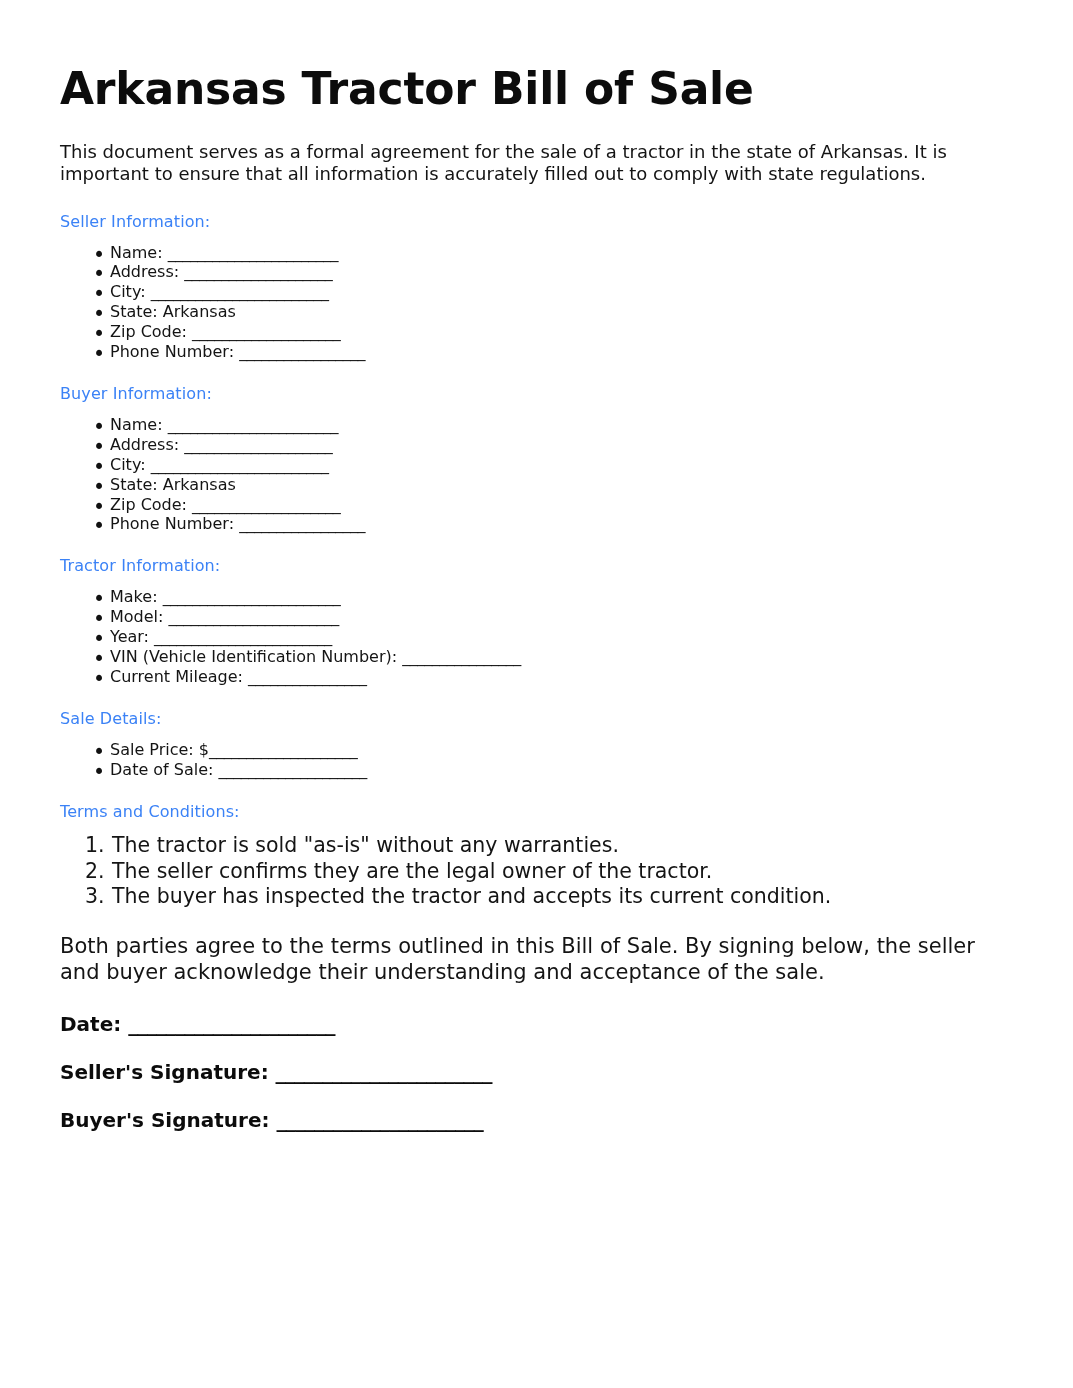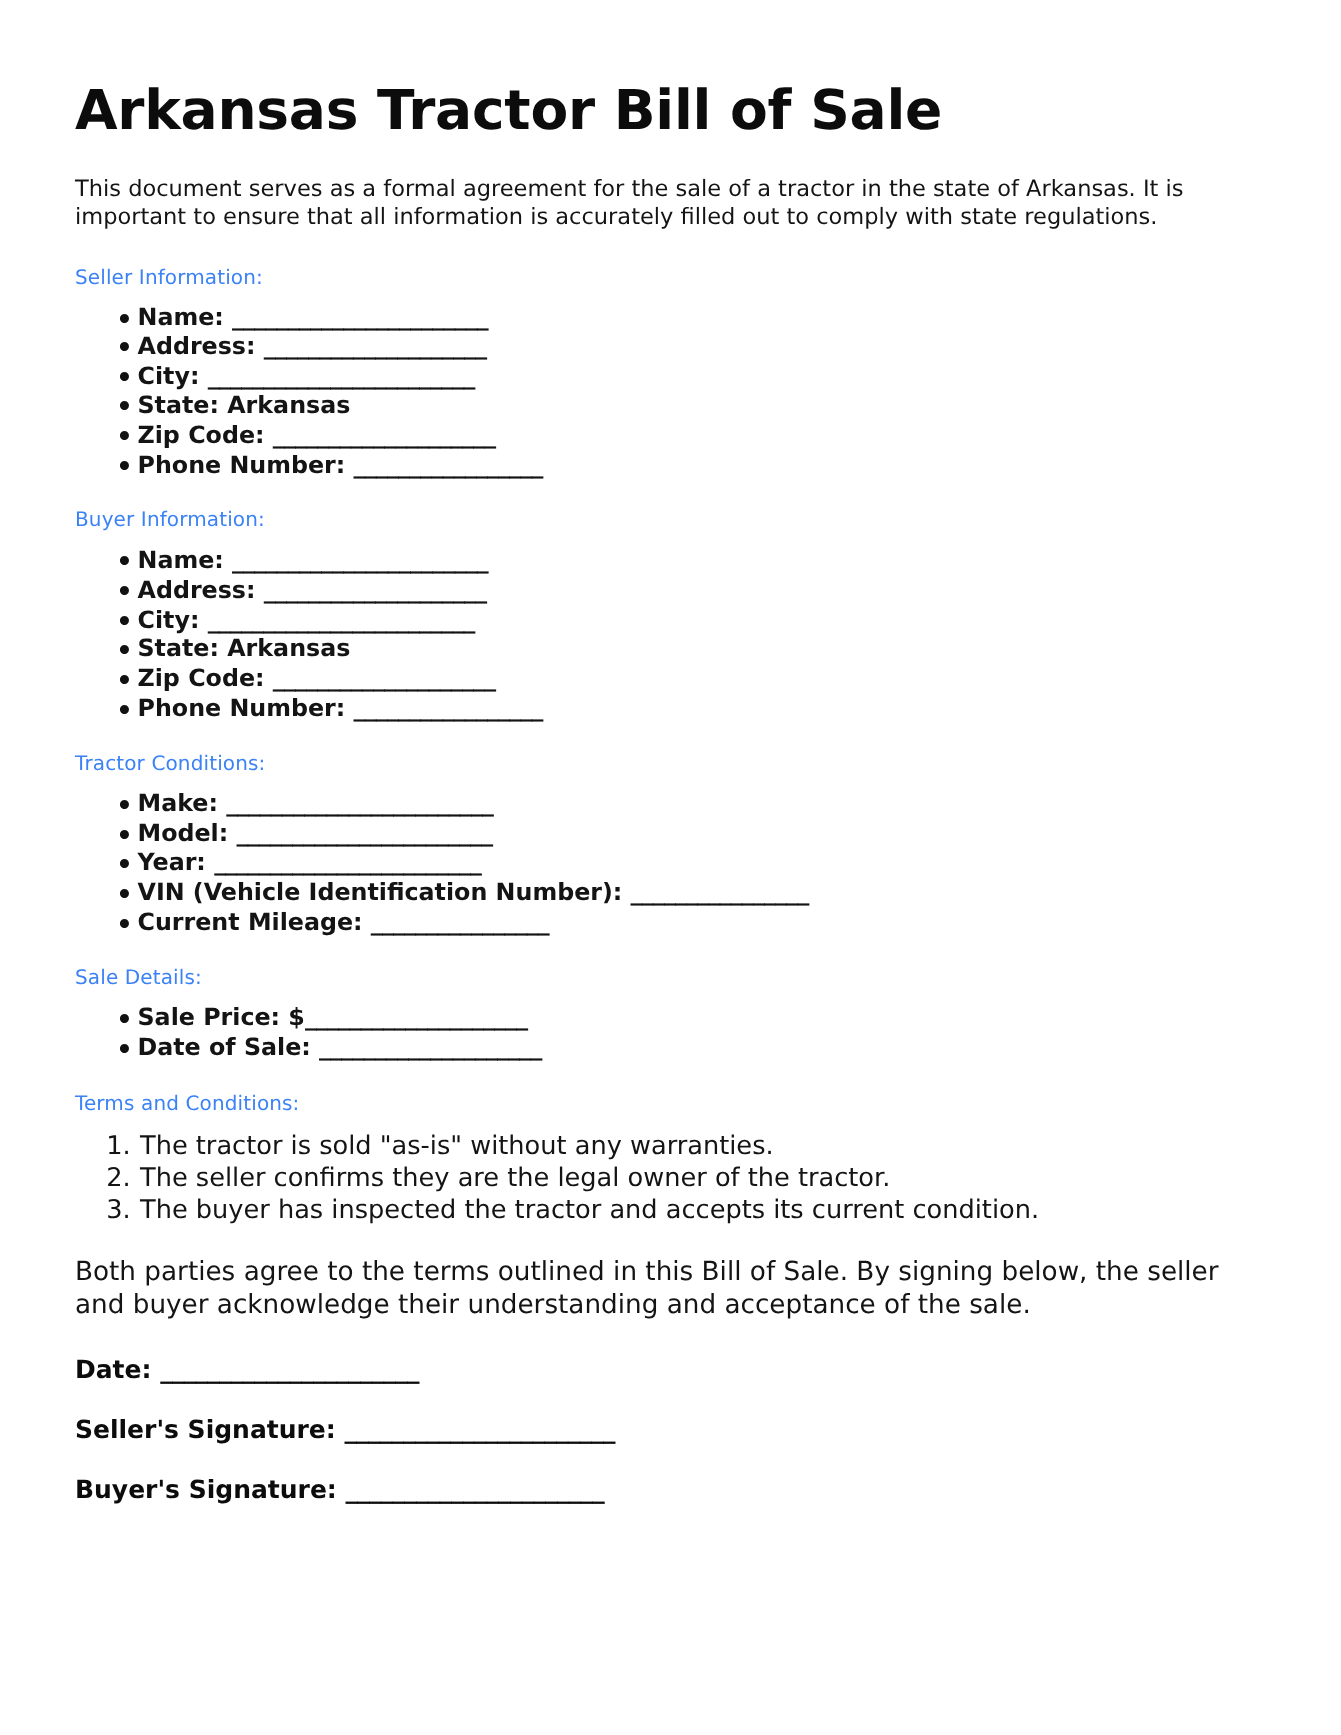--- a/index.html
+++ b/index.html
@@ -60,26 +60,25 @@
   }
 
   ul.field-list {
     list-style: none;
     margin: 0 0 22px 0;
     padding: 0;
   }
 
   ul.field-list li {
     position: relative;
-    font-size: 19px;
+    font-size: 16px;
     line-height: 1.245;
     padding-left: 50px;
     color: #141414;
     white-space: nowrap;
-    font-weight: bold;
   }
 
   ul.field-list li::before {
     content: "\2022";
     position: absolute;
     left: 33px;
     top: 0;
     font-size: 20.5px;
     line-height: 1.245;
     color: #111;
@@ -170,21 +169,21 @@
     <h2 class="section-heading">Buyer Information:</h2>
     <ul class="field-list">
       <li><span>Name:</span> <span class="blank">_______________________</span></li>
       <li><span>Address:</span> <span class="blank">____________________</span></li>
       <li><span>City:</span> <span class="blank">________________________</span></li>
       <li><span>State:</span> <span>Arkansas</span></li>
       <li><span>Zip Code:</span> <span class="blank">____________________</span></li>
       <li><span>Phone Number:</span> <span class="blank">_________________</span></li>
     </ul>
 
-    <h2 class="section-heading">Tractor Conditions:</h2>
+    <h2 class="section-heading">Tractor Information:</h2>
     <ul class="field-list">
       <li><span>Make:</span> <span class="blank">________________________</span></li>
       <li><span>Model:</span> <span class="blank">_______________________</span></li>
       <li><span>Year:</span> <span class="blank">________________________</span></li>
       <li><span>VIN (Vehicle Identification Number):</span> <span class="blank">________________</span></li>
       <li><span>Current Mileage:</span> <span class="blank">________________</span></li>
     </ul>
 
     <h2 class="section-heading">Sale Details:</h2>
     <ul class="field-list">

